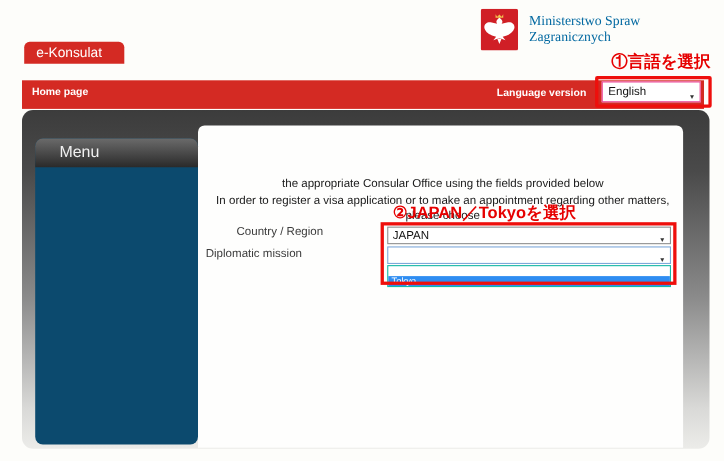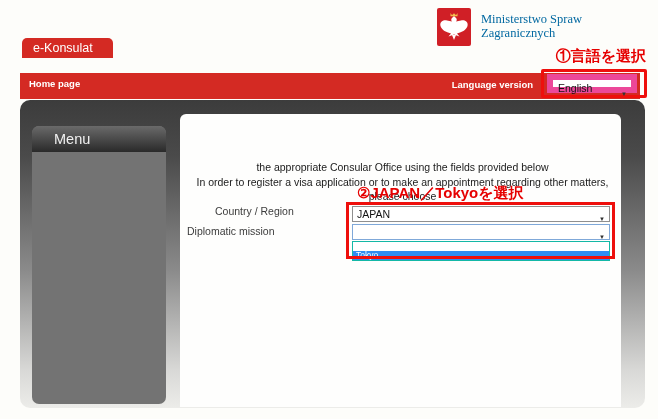--- a/index.html
+++ b/index.html
@@ -34,38 +34,38 @@
   }
   .home { position:absolute; left:9px; top:5px; color:#fff; font-size:9.5px; font-weight:bold; }
   .langlabel { position:absolute; right:107px; top:6px; color:#fff; font-size:9.5px; font-weight:bold; }
 
   .lang-annobox {
     position:absolute; left:541px; top:69px; width:106px; height:29px;
     border:3px solid #ee0f0c; border-radius:2px; z-index:20; pointer-events:none;
   }
   .lang-select {
     position:absolute; left:547px; top:74px; width:90px; height:19px;
-    background:#fff; border:6px solid #ec4899; z-index:21;
+    background:#fff; border:1px solid #ec4899; z-index:21;
     font-size:10.5px; color:#111; line-height:17px; padding-left:5px; cursor:pointer;
   }
   .lang-select .arrow { position:absolute; right:4px; top:6px; font-size:6px; color:#333; }
 
   
   .frame {
     position:absolute; left:20px; top:100px; width:625px; height:308px;
     border-radius:10px;
     background:linear-gradient(#3c3c3c 0%, #4a4a4a 18%, #8a8a8a 55%, #d9d9d7 88%, #ecece9 100%);
   }
   .panel {
     position:absolute; left:180px; top:114px; width:441px; height:293px;
     background:#fefefd; border-radius:6px 6px 0 0;
   }
   .menu {
-    position:absolute; left:32px; top:126px; width:134px; height:278px;
-    background:#737373; border-radius:7px;
+    position:absolute; left:32px; top:126px; width:148px; height:278px;
+    background:#0c4a6e; border-radius:7px;
   }
   .menu-header {
     height:26px; border-radius:7px 7px 0 0;
     background:linear-gradient(#6a6a6a, #2a2a2a);
     color:#f0f0f0; font-size:14.5px; line-height:26px; padding-left:22px;
   }
   .menu-item {
     padding:18px 10px 0 6px; color:#fff; font-size:11px; font-weight:bold; line-height:1.3;
     cursor:pointer;
   }

